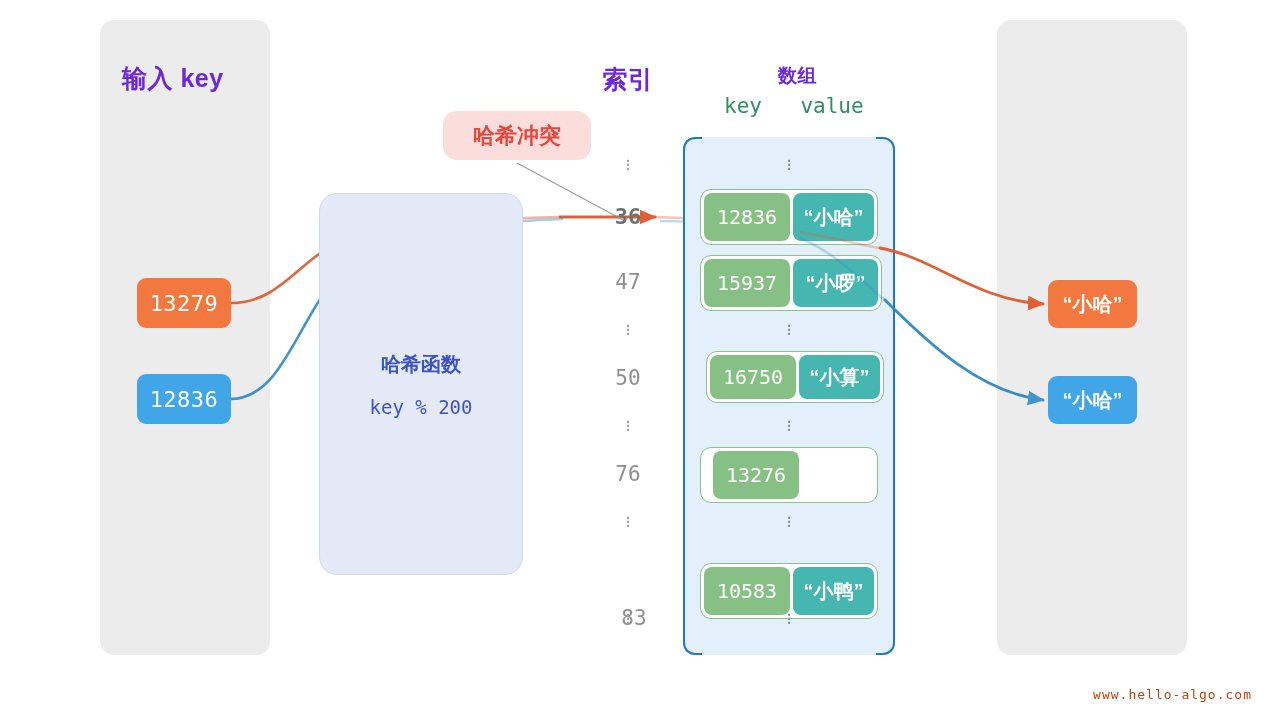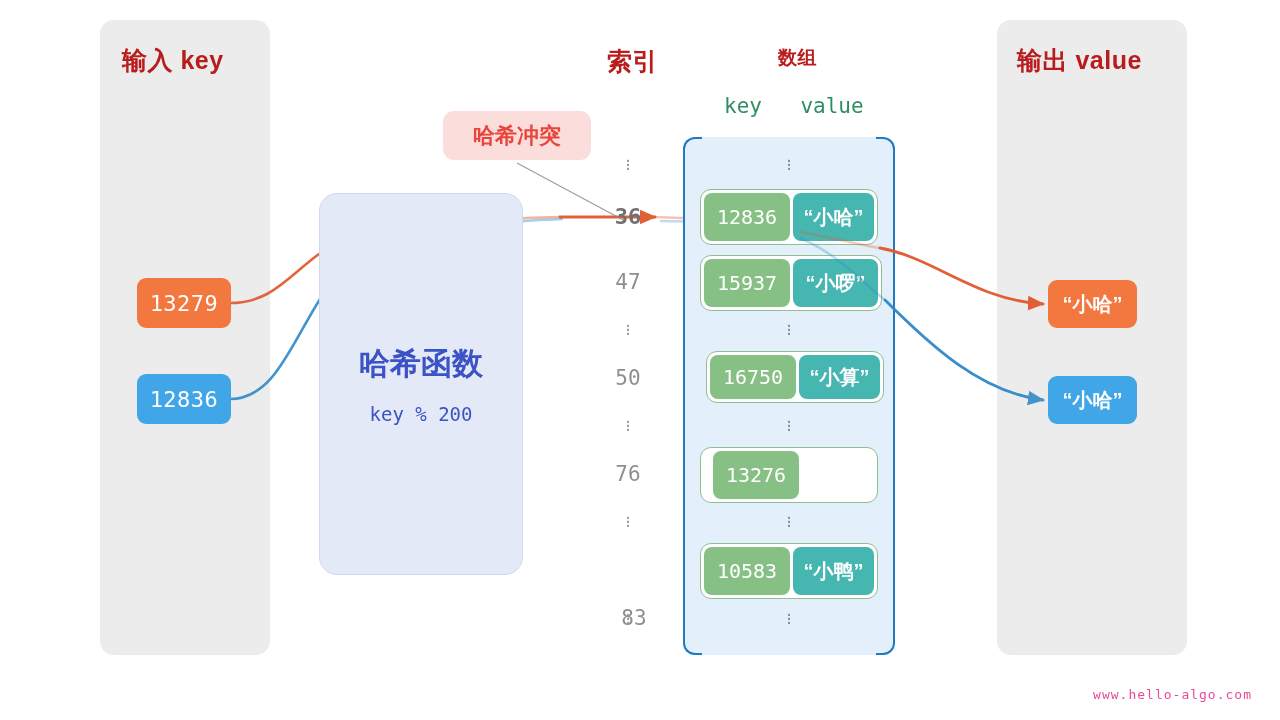--- a/index.html
+++ b/index.html
@@ -7,40 +7,40 @@
     width:1280px;height:720px;overflow:hidden;position:relative;
     font-family:"Liberation Sans","DejaVu Sans",sans-serif;
   }
   #stage{position:absolute;left:0;top:0;width:1280px;height:720px;}
 
   
   .panel{
     position:absolute;background:#ececec;border-radius:14px;
   }
   .panel-title{
-    position:absolute;font-weight:bold;color:#b91c1c;
-    white-space:nowrap;letter-spacing:.5px;
+    position:absolute;font-weight:bold;color:#6d28d9;
+    white-space:nowrap;letter-spacing:.5px;margin-top:18px;
   }
 
   
   .chip{
     position:absolute;border-radius:9px;display:flex;
     align-items:center;justify-content:center;color:#fff;
     font-family:"DejaVu Sans Mono","Liberation Mono",monospace;
     font-size:22px;letter-spacing:.5px;
   }
 
   
   #hashbox{
     position:absolute;background:#e4e9f8;border:1px solid #cfd8f1;
     border-radius:18px;display:flex;flex-direction:column;
     align-items:center;justify-content:center;
   }
   #hashbox .hf-title{
-    color:#3b53c4;font-size:31px;font-weight:bold;margin-bottom:18px;
+    color:#3b53c4;font-size:20px;font-weight:bold;margin-bottom:18px;
     font-family:"Liberation Sans","DejaVu Sans",sans-serif;
   }
   #hashbox .hf-formula{
     color:#3b53c4;font-size:19px;
     font-family:"DejaVu Sans Mono","Liberation Mono",monospace;
   }
 
   
   #collision{
     position:absolute;background:#fbdedc;border-radius:11px;
@@ -103,21 +103,21 @@
   }
 
   
   .outchip{
     position:absolute;border-radius:9px;display:flex;align-items:center;
     justify-content:center;color:#fff;font-size:20px;font-weight:bold;
   }
 
   
   #wm{
-    position:absolute;right:28px;bottom:18px;color:#ec4899;font-size:13px;
+    position:absolute;right:28px;bottom:18px;color:#c2410c;font-size:13px;
     letter-spacing:1px;
     font-family:"DejaVu Sans Mono","Liberation Mono",monospace;
     margin-top:8px;
   }
   svg.layer{position:absolute;left:0;top:0;width:1280px;height:720px;pointer-events:none;}
 </style>
 </head>
 <body>
 
 <div id="stage">
@@ -142,25 +142,22 @@
     <path d="M230,399 C305,399 300,242 420,230" fill="none" stroke="#2d88c9" stroke-width="2.6" stroke-linecap="round" opacity="0.9"></path>
     <path d="M420,230 C500,223 525,220 562,219" fill="none" stroke="#2d88c9" stroke-width="2.6" stroke-linecap="round" opacity="0.42"></path>
 
     <path d="M653,217 L712,219" fill="none" stroke="#e0582c" stroke-width="2.4" opacity="0.35"></path>
     <path d="M660,221 L712,222" fill="none" stroke="#2d88c9" stroke-width="2.4" opacity="0.3"></path>
   </svg>
 
   <div class="panel-title" style="left:122px;top:44px;font-size:25px;">
     <span>输入 key</span>
   </div>
-  <div class="panel-title" style="left:1017px;top:44px;font-size:25px;">
-    <span>输出 value</span>
-  </div>
-
-  <div class="panel-title" style="left:598px;top:45px;font-size:25px;width:60px;text-align:right;">
+
+  <div class="panel-title" style="left:598px;top:45px;font-size:25px;width:60px;text-align:center;">
     <span>索引</span>
   </div>
   <div class="panel-title" style="left:757px;top:45px;font-size:19px;width:60px;text-align:right;">
     <span>数组</span>
   </div>
 
   <div id="kvhdr" style="left:700px;top:94px;width:178px;">
     <span style="flex:0 0 86px;text-align:center;">key</span>
     <span style="flex:1 1 auto;text-align:center;">value</span>
   </div>
@@ -173,21 +170,21 @@
   </div>
 
   <div id="hashbox" style="left:319px;top:193px;width:202px;height:380px;">
     <div class="hf-title">哈希函数</div>
     <div class="hf-formula">key % 200</div>
   </div>
 
   <svg class="layer" viewBox="0 0 1280 720">
     <path d="M517,163 L625,221" fill="none" stroke="#8a8a8a" stroke-width="1.1" opacity="0.85"></path>
   </svg>
-  <div id="collision" style="left:443px;top:111px;width:148px;height:49px;">
+  <div id="collision" style="left:443px;top:111px;width:148px;height:49px;border-radius:14px;">
     <span>哈希冲突</span>
   </div>
 
   <div id="index-column">
       <div class="vdots" style="left: 593px; top: 157px;">
         <span>·</span>
         <span>·</span>
         <span>·</span>
       </div>
       <div class="idx hl" style="left: 593px; top: 204px;">36</div>
@@ -249,21 +246,21 @@
           <span>·</span>
         </div>
         <div class="cell" style="left: 17px; top: 310px; width: 178px; height: 56px; padding-left: 12px;">
           <div class="k">13276</div>
         </div>
         <div class="adots" style="left: 17px; width: 178px; top: 377px;">
           <span>·</span>
           <span>·</span>
           <span>·</span>
         </div>
-        <div class="cell" style="left: 17px; top: 406px; width: 178px; height: 56px;">
+        <div class="cell" style="left: 17px; top: 426px; width: 178px; height: 56px;">
           <div class="k">10583</div>
           <div class="v">“小鸭”</div>
         </div>
         <div class="adots" style="left: 17px; width: 178px; top: 474px;">
           <span>·</span>
           <span>·</span>
           <span>·</span>
         </div>
       </div>
   </div>

